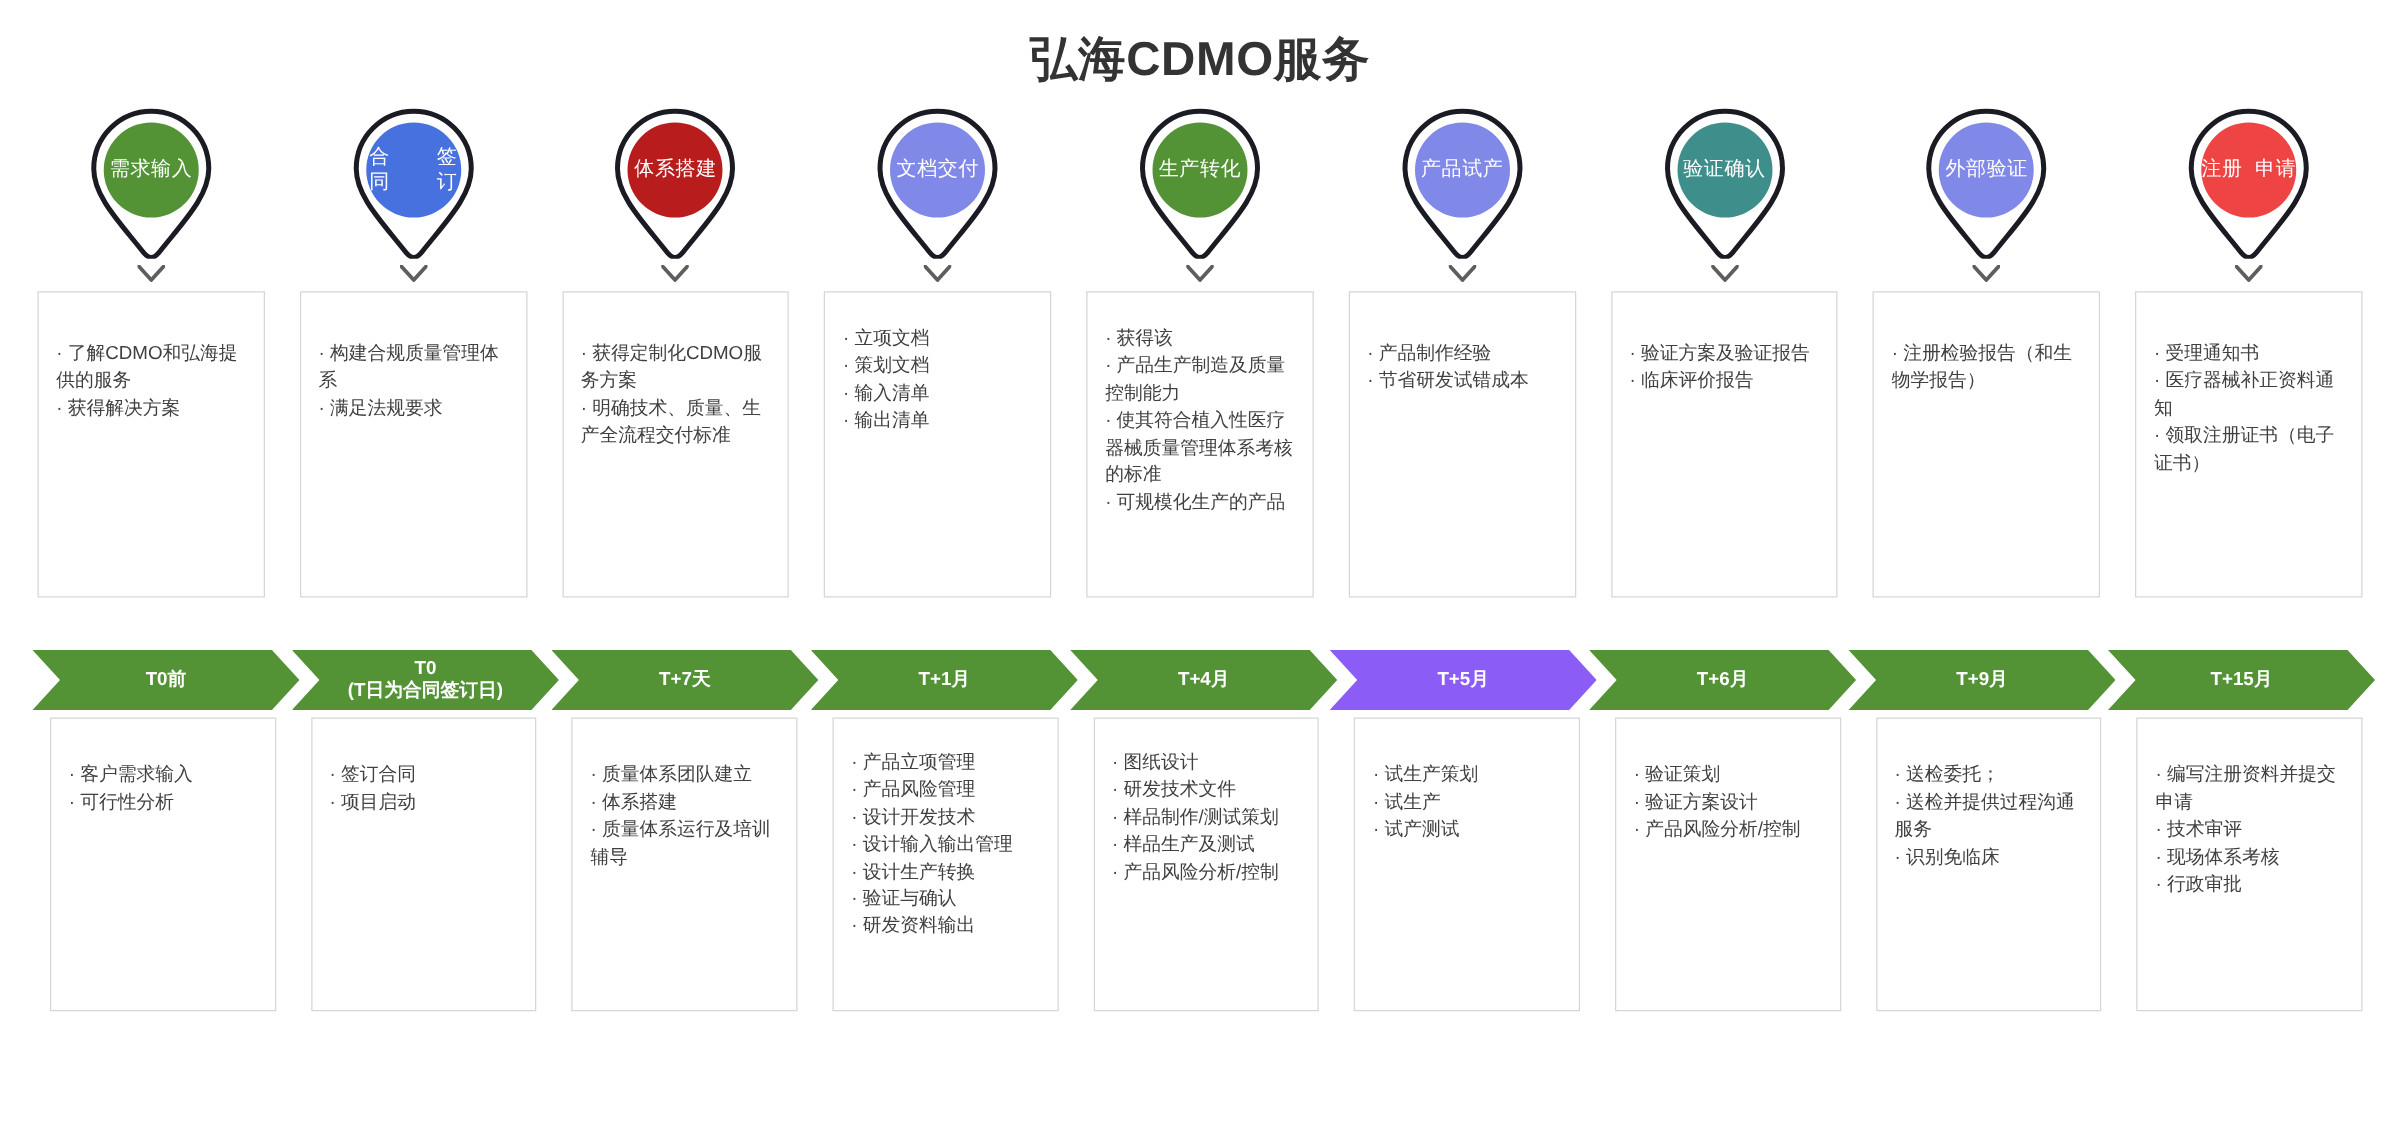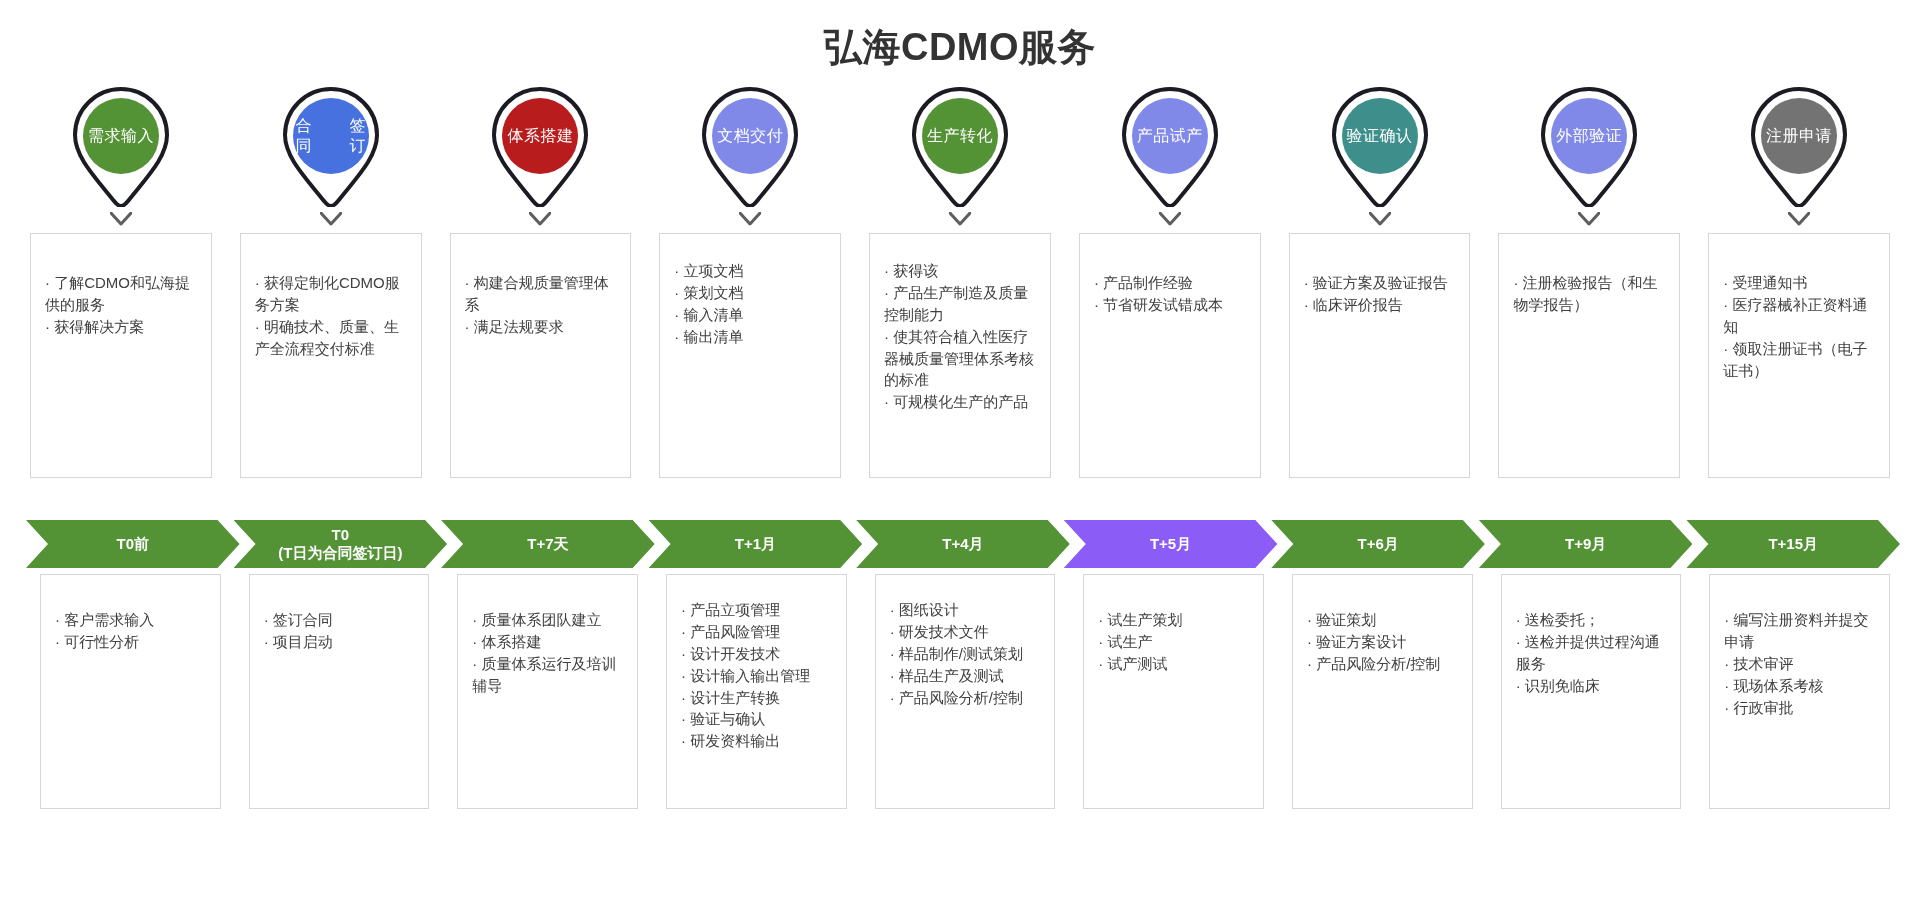--- a/index.html
+++ b/index.html
@@ -253,21 +253,21 @@
           <span>外部</span>
           <span>验证</span>
         </div>
       </div>
     </div>
     <div class="pin-cell">
       <div class="pin">
         <svg class="pin-outline" viewBox="0 0 104 122">
           <path d="M52 4 C26.6 4 6 24.6 6 50 C6 72 26 92 45 116 C47.5 119.2 49.8 121 52 121 C54.2 121 56.5 119.2 59 116 C78 92 98 72 98 50 C98 24.6 77.4 4 52 4 Z" fill="none" stroke="#1b1b24" stroke-width="4" stroke-linecap="round"></path>
         </svg>
-        <div class="pin-circle" style="background: #737373;">
+        <div class="pin-circle" style="background: #ef4444; justify-content: space-between;">
           <span>注册</span>
           <span>申请</span>
         </div>
       </div>
     </div>
   </div>
 
 <div class="grid9 chev-row" id="chev-row">
     <div class="chev-cell">
       <svg width="22" height="14" viewBox="0 0 22 14">
@@ -318,28 +318,28 @@
 
 <div class="grid9 card-row-top" id="top-cards">
     <div class="card card-top">
       <ul>
         <li>了解CDMO和弘海提供的服务</li>
         <li>获得解决方案</li>
       </ul>
     </div>
     <div class="card card-top">
       <ul>
+        <li>构建合规质量管理体系</li>
+        <li>满足法规要求</li>
+      </ul>
+    </div>
+    <div class="card card-top">
+      <ul>
         <li>获得定制化CDMO服务方案</li>
         <li>明确技术、质量、生产全流程交付标准</li>
-      </ul>
-    </div>
-    <div class="card card-top">
-      <ul>
-        <li>构建合规质量管理体系</li>
-        <li>满足法规要求</li>
       </ul>
     </div>
     <div class="card card-top pad-sm">
       <ul>
         <li>立项文档</li>
         <li>策划文档</li>
         <li>输入清单</li>
         <li>输出清单</li>
       </ul>
     </div>

